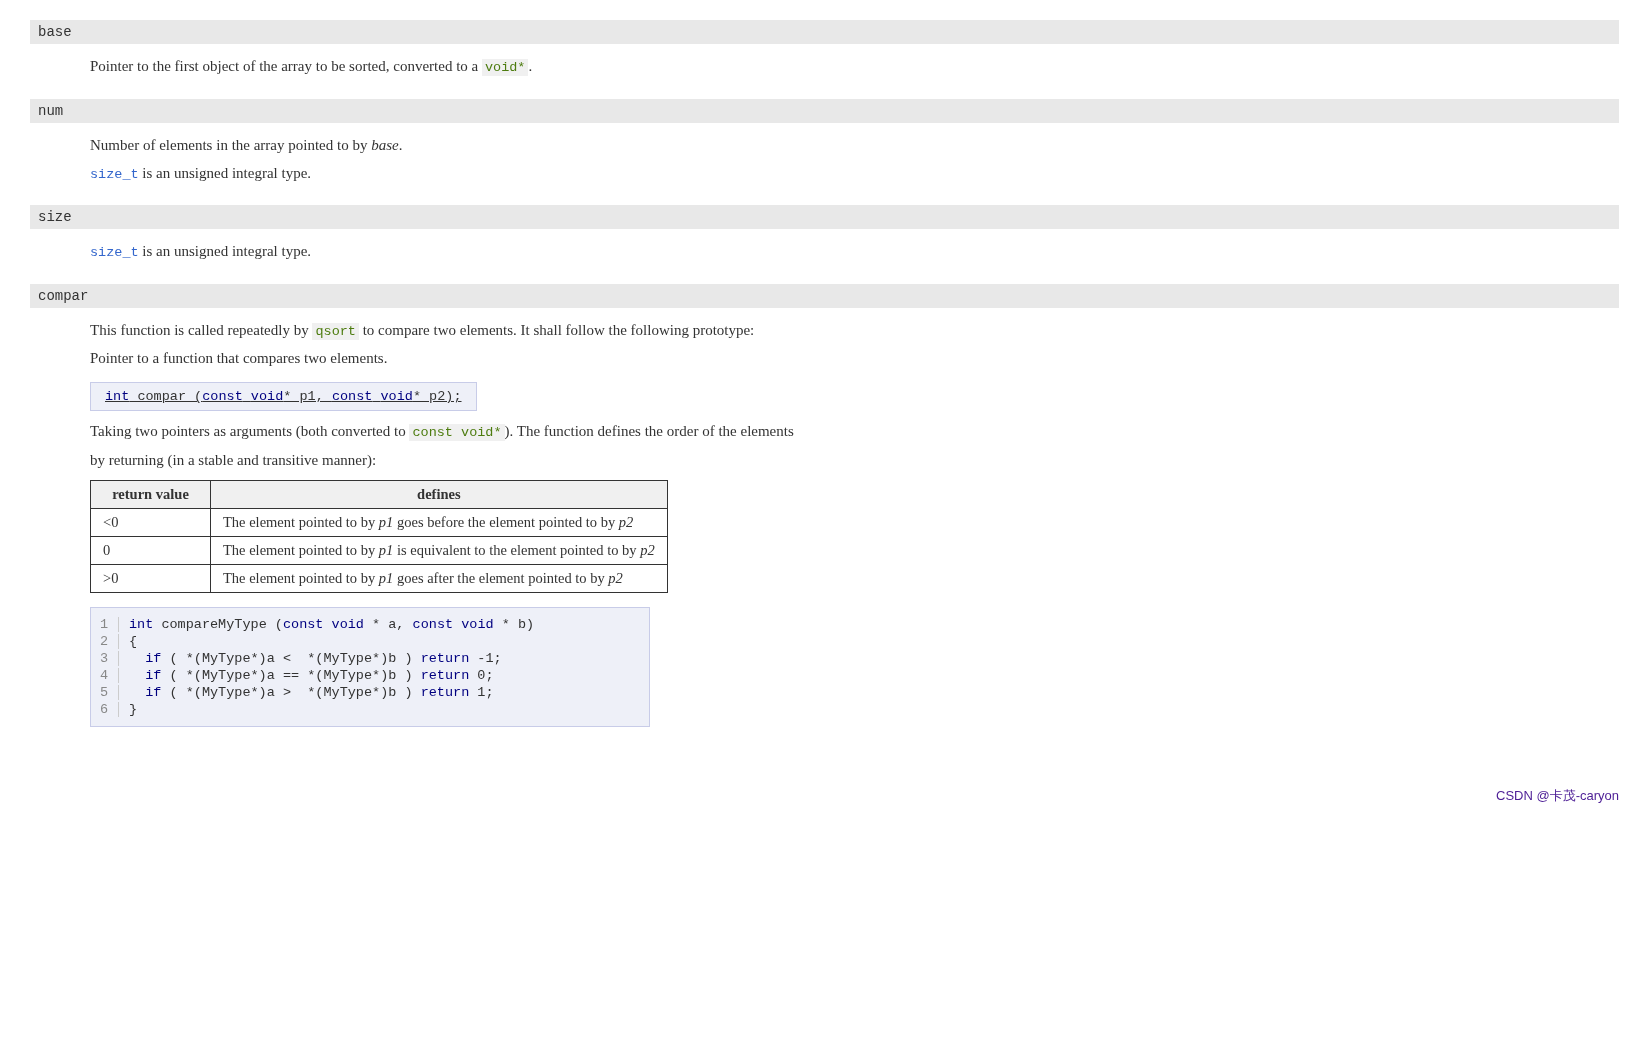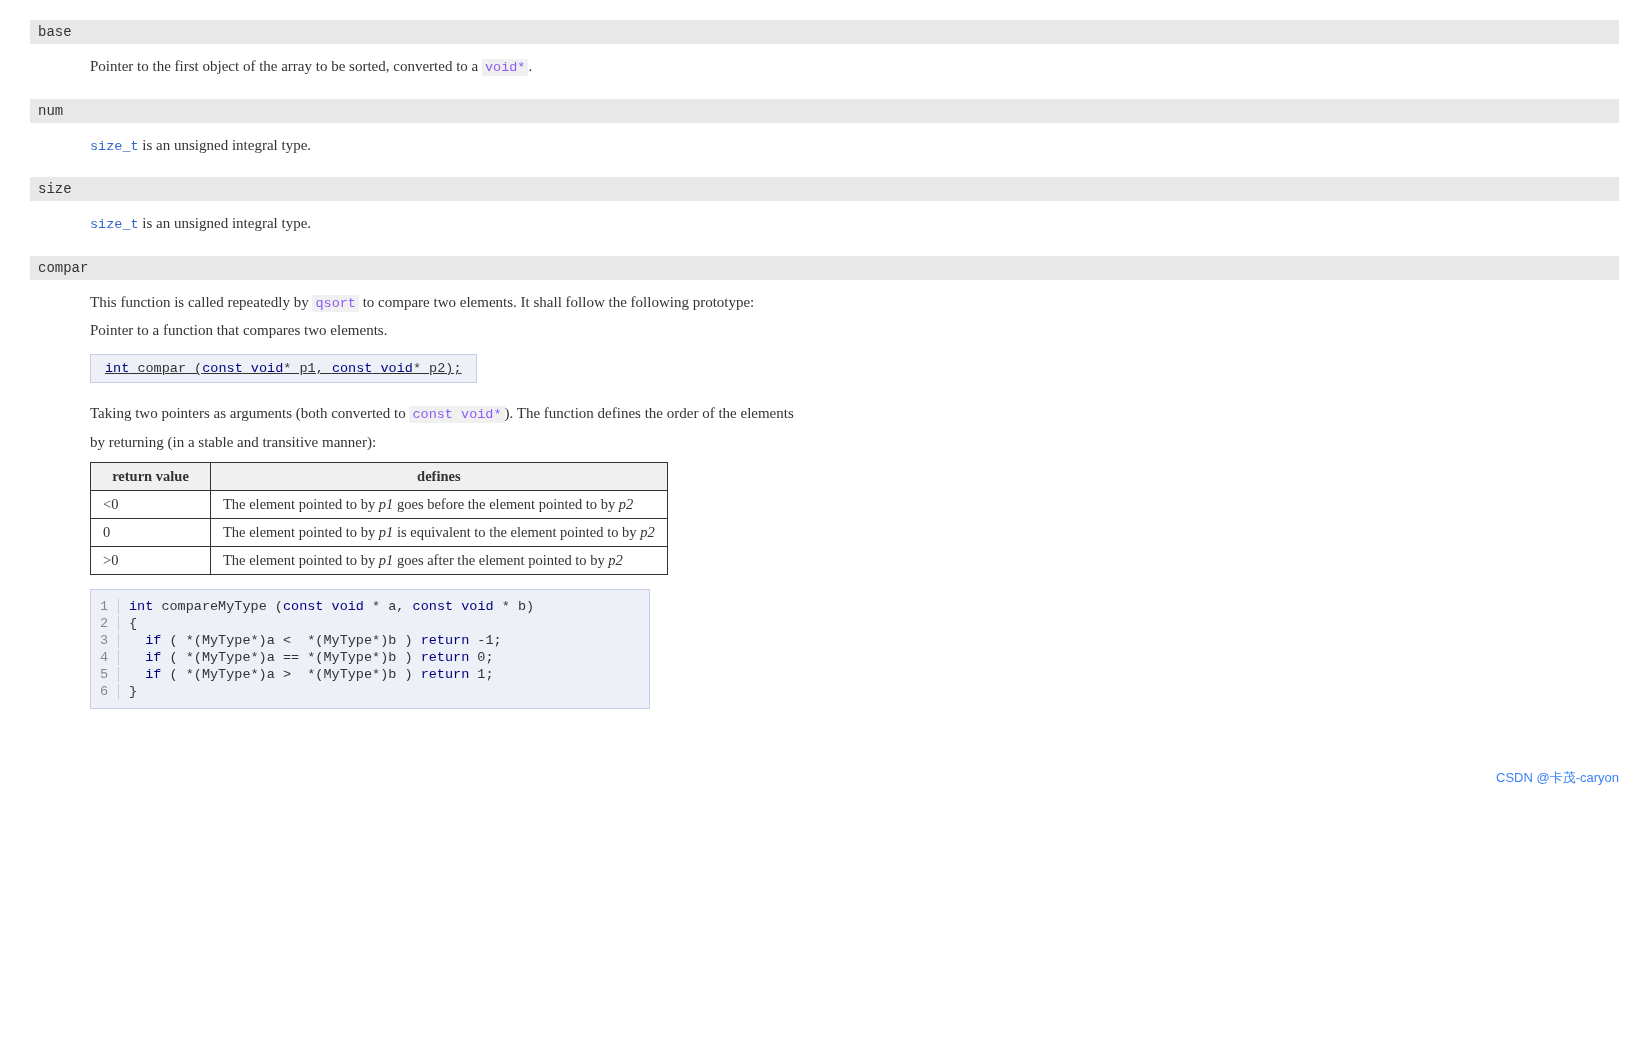--- a/index.html
+++ b/index.html
@@ -23,21 +23,21 @@
     }
     .param-body p {
       margin-bottom: 4px;
       line-height: 1.6;
     }
     code, .inline-code {
       font-family: 'Courier New', monospace;
       font-size: 13.5px;
       background: #f0f0f0;
       padding: 1px 3px;
-      color: #8b5cf6;
+      color: #4d7c0f;
     }
     .blue-code {
       font-family: 'Courier New', monospace;
       font-size: 13.5px;
       color: #3366cc;
       text-align: right;
     }
     .code-block {
       background: #eef0f8;
       border: 1px solid #c8cce8;
@@ -87,54 +87,55 @@
     .table-wrap th {
       background: #f0f0f0;
       font-weight: bold;
       text-align: center;
     }
     .table-wrap td:first-child {
       width: 120px;
     }
     .footer {
       text-align: right;
-      color: #3b82f6;
+      color: #4c1d95;
       font-size: 13px;
       margin-top: 30px;
       font-family: Arial, sans-serif;
     }
   </style>
 </head>
 <body>
 
 <div class="param-header">base</div>
 <div class="param-body">
   <p>Pointer to the first object of the array to be sorted, converted to a <code class="inline-code">void*</code>.</p>
 </div>
 
 <div class="param-header">num</div>
 <div class="param-body">
+  <p>Number of elements in the array pointed to by <i>base</i>.</p>
   <p><span class="blue-code">size_t</span> is an unsigned integral type.</p>
 </div>
 
 <div class="param-header">size</div>
 <div class="param-body">
   <p><span class="blue-code">size_t</span> is an unsigned integral type.</p>
 </div>
 
 <div class="param-header">compar</div>
 <div class="param-body">
   <p>This function is called repeatedly by <code class="inline-code">qsort</code> to compare two elements. It shall follow the following prototype:</p>
   <p>Pointer to a function that compares two elements.</p>
   
   <div class="code-block">
     <span style="color:#000080;">int</span><span> compar (</span><span style="color:#000080;">const</span><span> </span><span style="color:#000080;">void</span><span>* p1, </span><span style="color:#000080;">const</span><span> </span><span style="color:#000080;">void</span><span>* p2);</span>
   </div>
 
-  <p style="margin-top:10px;">Taking two pointers as arguments (both converted to <code class="inline-code">const void*</code>). The function defines the order of the elements</p>
+  <p style="">Taking two pointers as arguments (both converted to <code class="inline-code">const void*</code>). The function defines the order of the elements</p>
   <p>by returning (in a stable and transitive manner):</p>
 
   <table class="table-wrap">
     <thead>
       <tr>
         <th>return value</th>
         <th>defines</th>
       </tr>
     </thead>
     <tbody>

